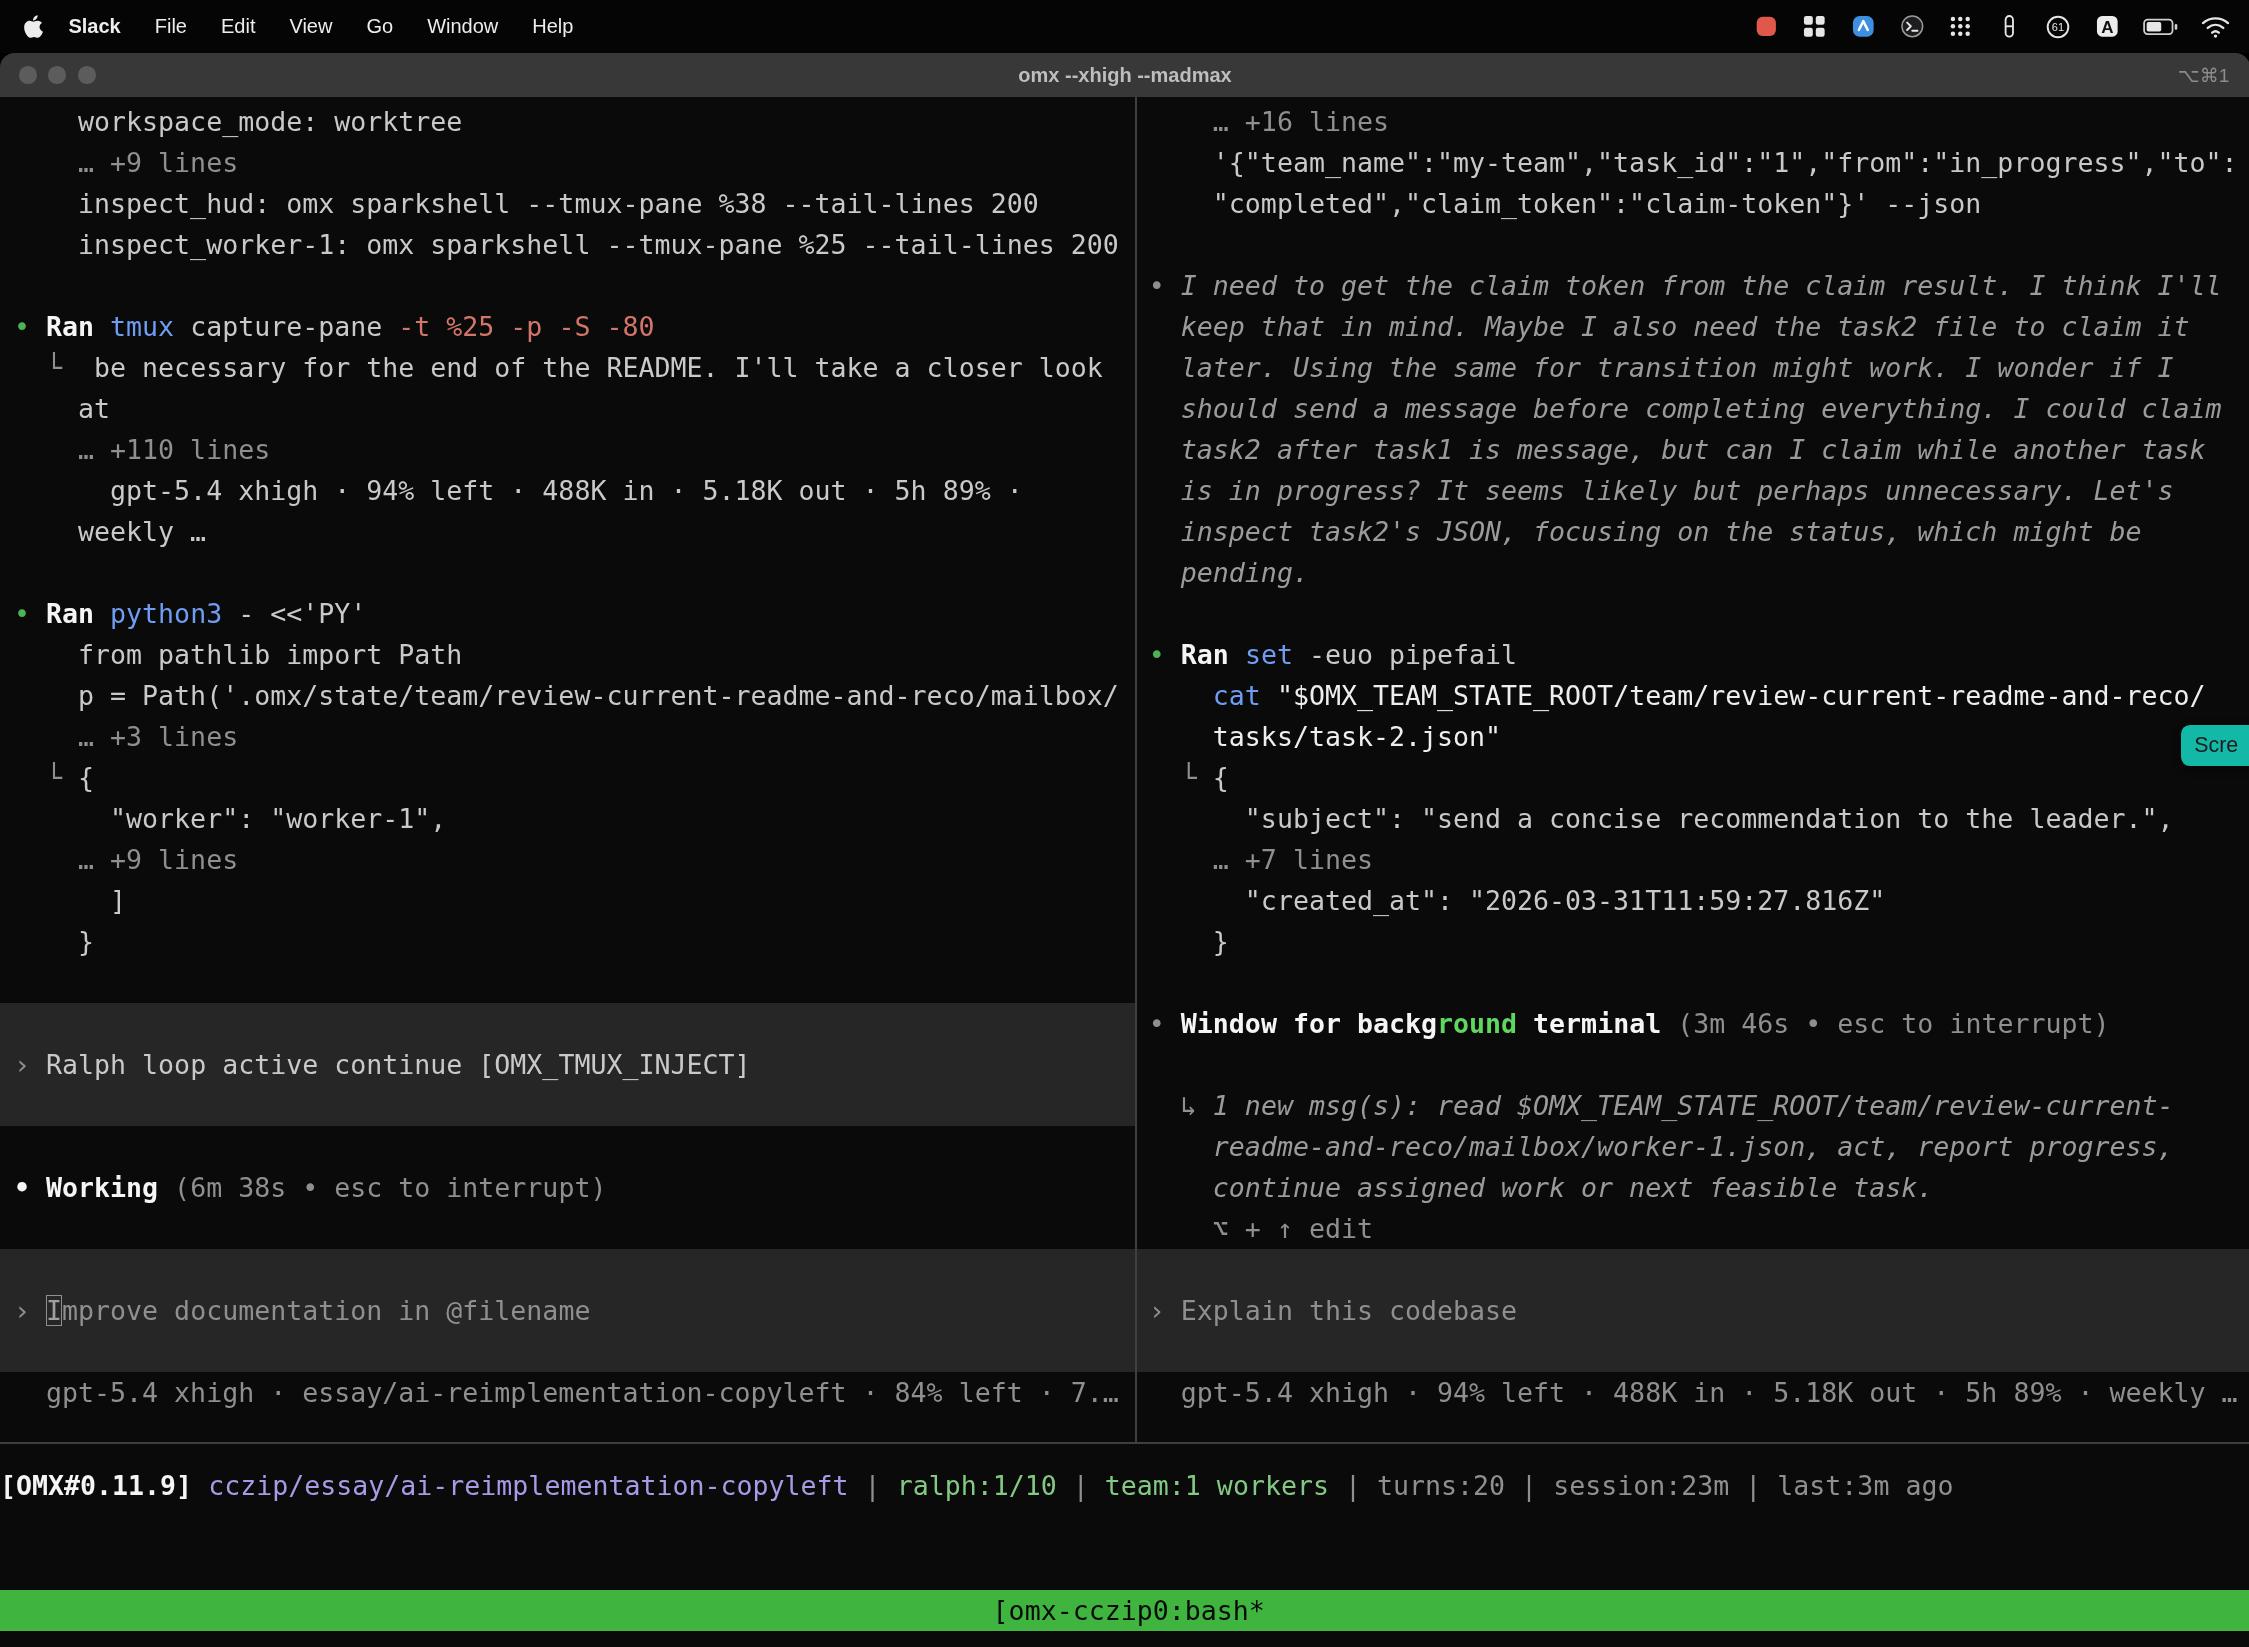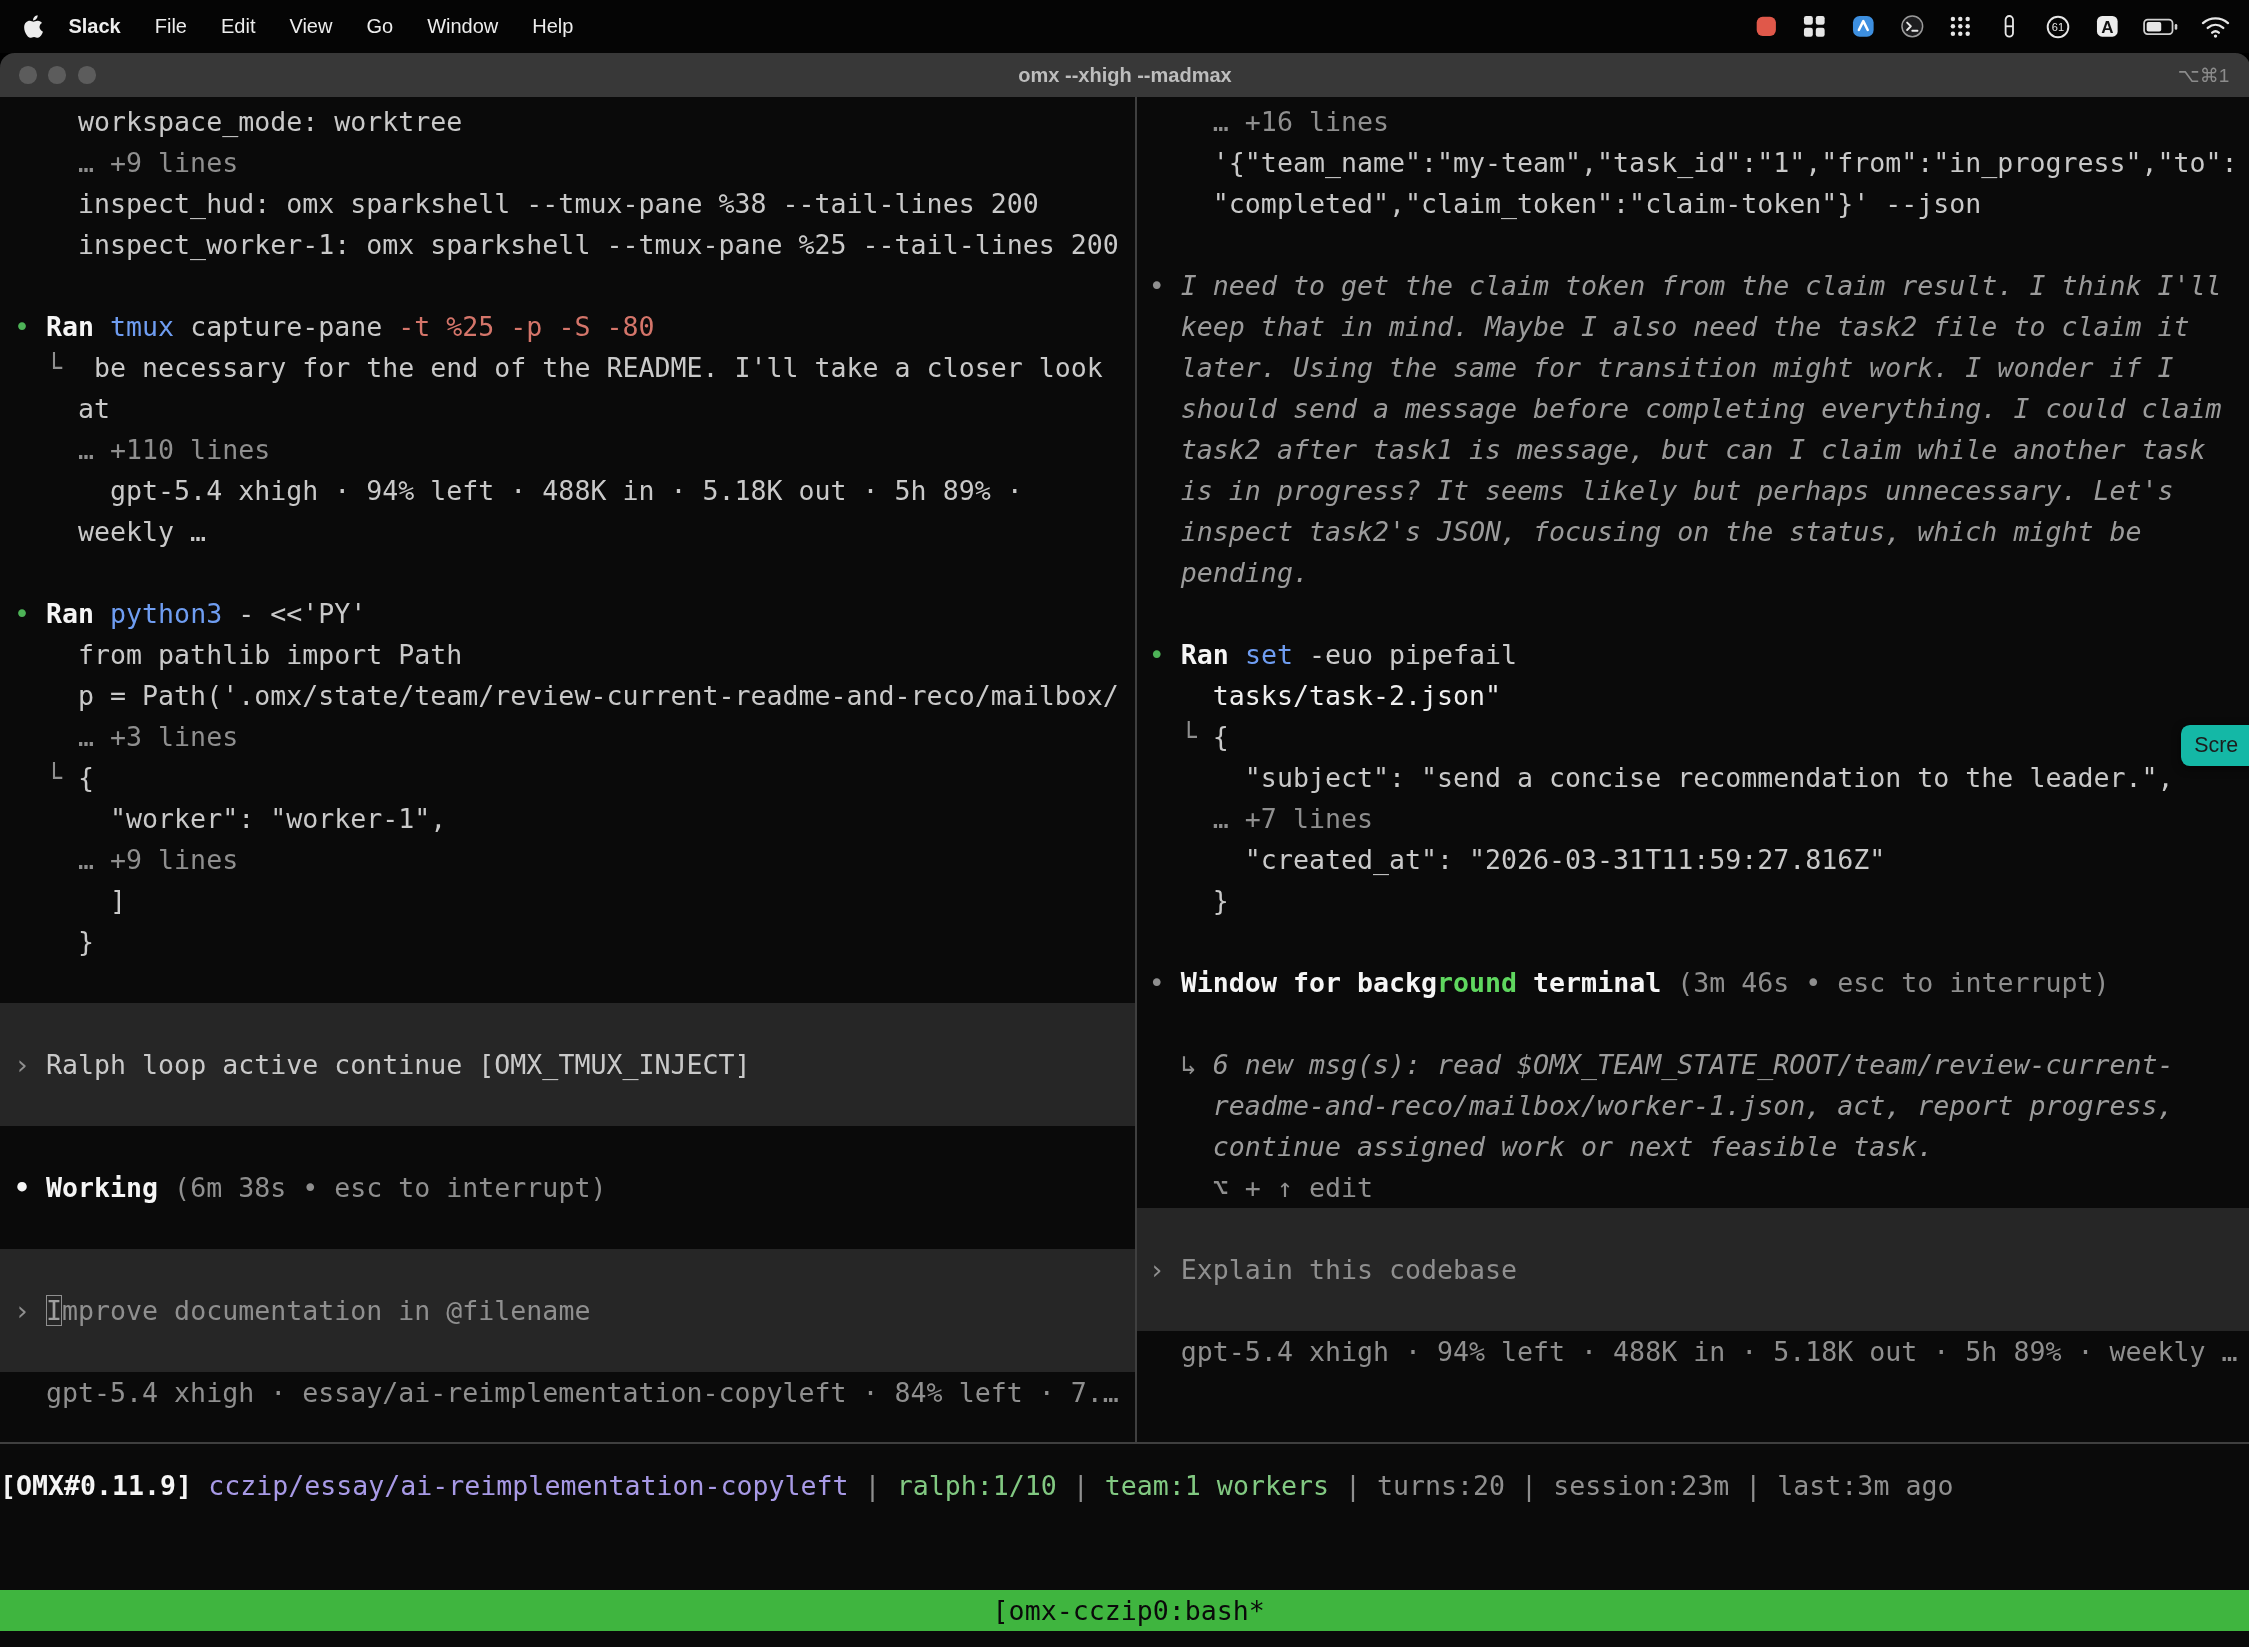--- a/index.html
+++ b/index.html
@@ -211,30 +211,31 @@
         <div class="tline"><span class="seg-dim">• </span><span class="seg-italic">I need to get the claim token from the claim result. I think I'll</span></div>
         <div class="tline"><span class="seg-italic">  keep that in mind. Maybe I also need the task2 file to claim it</span></div>
         <div class="tline"><span class="seg-italic">  later. Using the same for transition might work. I wonder if I</span></div>
         <div class="tline"><span class="seg-italic">  should send a message before completing everything. I could claim</span></div>
         <div class="tline"><span class="seg-italic">  task2 after task1 is message, but can I claim while another task</span></div>
         <div class="tline"><span class="seg-italic">  is in progress? It seems likely but perhaps unnecessary. Let's</span></div>
         <div class="tline"><span class="seg-italic">  inspect task2's JSON, focusing on the status, which might be</span></div>
         <div class="tline"><span class="seg-italic">  pending.</span></div>
         <div class="tline"></div>
         <div class="tline"><span class="seg-green">• </span><span class="seg-bold">Ran </span><span class="seg-blue">set</span><span class="seg-fg"> -euo pipefail</span></div>
+        <div class="tline"><span class="seg-fg">    </span><span class="seg-blue">cat</span><span class="seg-bright"> "$OMX_TEAM_STATE_ROOT/team/review-current-readme-and-reco/</span></div>
         <div class="tline"><span class="seg-bright">    tasks/task-2.json"</span></div>
         <div class="tline"><span class="seg-dim">  └ </span><span class="seg-fg">{</span></div>
         <div class="tline"><span class="seg-fg">      "subject": "send a concise recommendation to the leader.",</span></div>
         <div class="tline"><span class="seg-dim">    … +7 lines</span></div>
         <div class="tline"><span class="seg-fg">      "created_at": "2026-03-31T11:59:27.816Z"</span></div>
         <div class="tline"><span class="seg-fg">    }</span></div>
         <div class="tline"></div>
         <div class="tline"><span class="seg-dim">• </span><span class="seg-bold">Window for backg</span><span class="seg-shimmer">round</span><span class="seg-bold"> terminal</span><span class="seg-dim"> (3m 46s • esc to interrupt)</span></div>
         <div class="tline"></div>
-        <div class="tline"><span class="seg-dim">  ↳ </span><span class="seg-italic">6 new msg(s): read $OMX_TEAM_STATE_ROOT/team/review-current-</span></div>
+        <div class="tline"><span class="seg-dim">  ↳ </span><span class="seg-italic">1 new msg(s): read $OMX_TEAM_STATE_ROOT/team/review-current-</span></div>
         <div class="tline"><span class="seg-italic">    readme-and-reco/mailbox/worker-1.json, act, report progress,</span></div>
         <div class="tline"><span class="seg-italic">    continue assigned work or next feasible task.</span></div>
         <div class="tline"><span class="seg-dim">    ⌥ + ↑ edit</span></div>
         <div class="tline band"></div>
         <div class="tline band"><span class="seg-dim">› </span><span class="seg-dim">Explain this codebase</span></div>
         <div class="tline band"></div>
         <div class="tline"><span class="seg-dim">  gpt-5.4 xhigh · 94% left · 488K in · 5.18K out · 5h 89% · weekly …</span></div>
       </div>
 
     <div class="hsep"></div>

